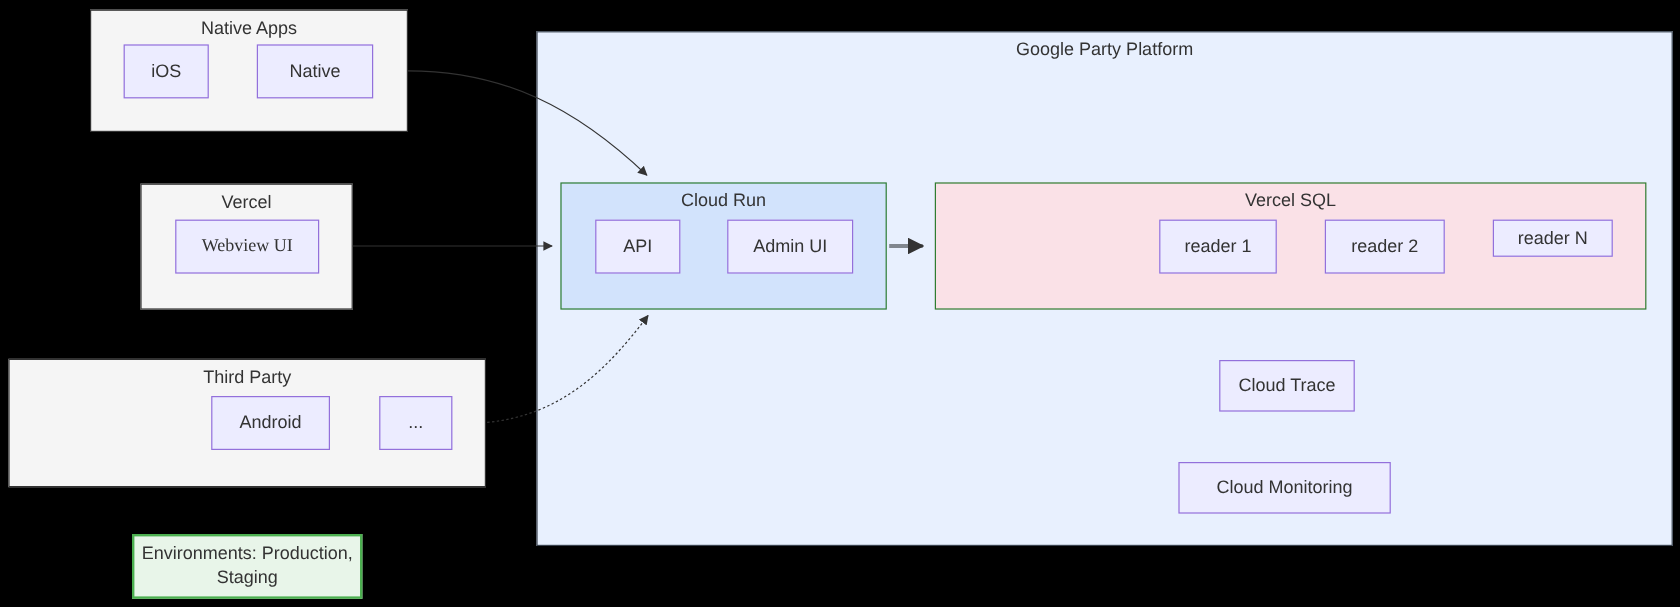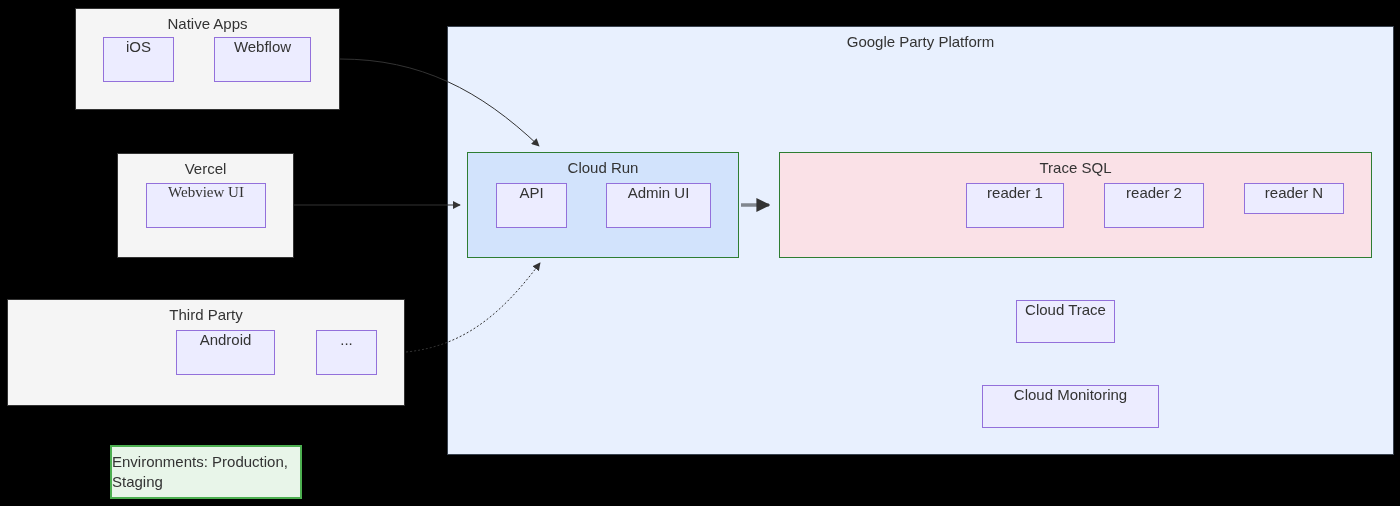--- a/index.html
+++ b/index.html
@@ -11,21 +11,21 @@
   }
   .group {position:absolute; box-sizing:border-box;}
   .group.gray  {background:var(--group-gray-fill,#f5f5f5); border:1px solid var(--group-gray-border,#333);}
   .group.gcp   {background:var(--gcp-fill,#e8f0fe); border:1px solid var(--gcp-border,#333);}
   .group.run   {background:var(--cloud-run-fill,#d2e3fc); border:1.5px solid var(--green-border,#2e7d32);}
   .group.sql   {background:var(--cloud-sql-fill,#fae1e7); border:1.5px solid var(--green-border,#2e7d32);}
   .group-title {position:absolute; top:6px; left:0; right:0; text-align:center; white-space:nowrap;}
   .node {
     position:absolute; box-sizing:border-box;
     background:var(--node-fill,#ececff); border:1px solid var(--node-border,#9370db);
-    display:flex; align-items:flex-start; justify-content:center; text-align:center;
+    display:flex; align-items:center; justify-content:center; text-align:center;
   }
   .node.env {
     background:var(--env-fill,#e8f5e9); border:2px solid var(--env-border,#4caf50);
     flex-direction:column; line-height:20px;
   }
   svg.edges {position:absolute; left:0; top:0; z-index:5; pointer-events:none;}
   .edge       {stroke:var(--edge-color,#333); stroke-width:1; fill:none;}
   .edge.dotted{stroke-dasharray:2 2;}
   .edge.thick {stroke:var(--thick-edge-color,#80868e); stroke-width:3.5;}
   .arrowhead  {fill:var(--edge-color,#333); stroke:none;}
@@ -39,21 +39,21 @@
     <div class="group-title">Google Party Platform</div>
   </div>
 
   <div class="group gray" style="left:75px; top:8px; width:265px; height:102px;">
     <div class="group-title">Native Apps</div>
   </div>
   <div class="node" style="left:103px; top:37px; width:71px; height:45px;">
     <span>iOS</span>
   </div>
   <div class="node" style="left:214px; top:37px; width:97px; height:45px;">
-    <span>Webflow</span>
+    <span>Native</span>
   </div>
 
   <div class="group gray" style="left:117px; top:153px; width:177px; height:105px;">
     <div class="group-title">Vercel</div>
   </div>
   <div class="node" style="left:146px; top:183px; width:120px; height:45px;font-family:Liberation Serif, serif;">
     <span>Webview UI</span>
   </div>
 
   <div class="group gray" style="left:7px; top:299px; width:398px; height:107px;">
@@ -75,33 +75,33 @@
     <div class="group-title">Cloud Run</div>
   </div>
   <div class="node" style="left:496px; top:183px; width:71px; height:45px;">
     <span>API</span>
   </div>
   <div class="node" style="left:606px; top:183px; width:105px; height:45px;">
     <span>Admin UI</span>
   </div>
 
   <div class="group sql" style="left:779px; top:152px; width:593px; height:106px;">
-    <div class="group-title">Trace SQL</div>
+    <div class="group-title">Vercel SQL</div>
   </div>
   <div class="node" style="left:966px; top:183px; width:98px; height:45px;">
     <span>reader 1</span>
   </div>
   <div class="node" style="left:1104px; top:183px; width:100px; height:45px;">
     <span>reader 2</span>
   </div>
   <div class="node" style="left:1244px; top:183px; width:100px; height:31px;">
     <span>reader N</span>
   </div>
 
-  <div class="node" style="left:1016px; top:300px; width:99px; height:43px;">
+  <div class="node" style="left:1016px; top:300px; width:113px; height:43px;">
     <span>Cloud Trace</span>
   </div>
   <div class="node" style="left:982px; top:385px; width:177px; height:43px;">
     <span>Cloud Monitoring</span>
   </div>
 
   <svg class="edges" width="1400" height="506" viewBox="0 0 1400 506">
     <defs>
       <marker id="arrow" viewBox="0 0 10 10" refX="9" refY="5" markerWidth="8" markerHeight="8" orient="auto-start-reverse">
         <path class="arrowhead" d="M0,0 L10,5 L0,10 z"></path>

